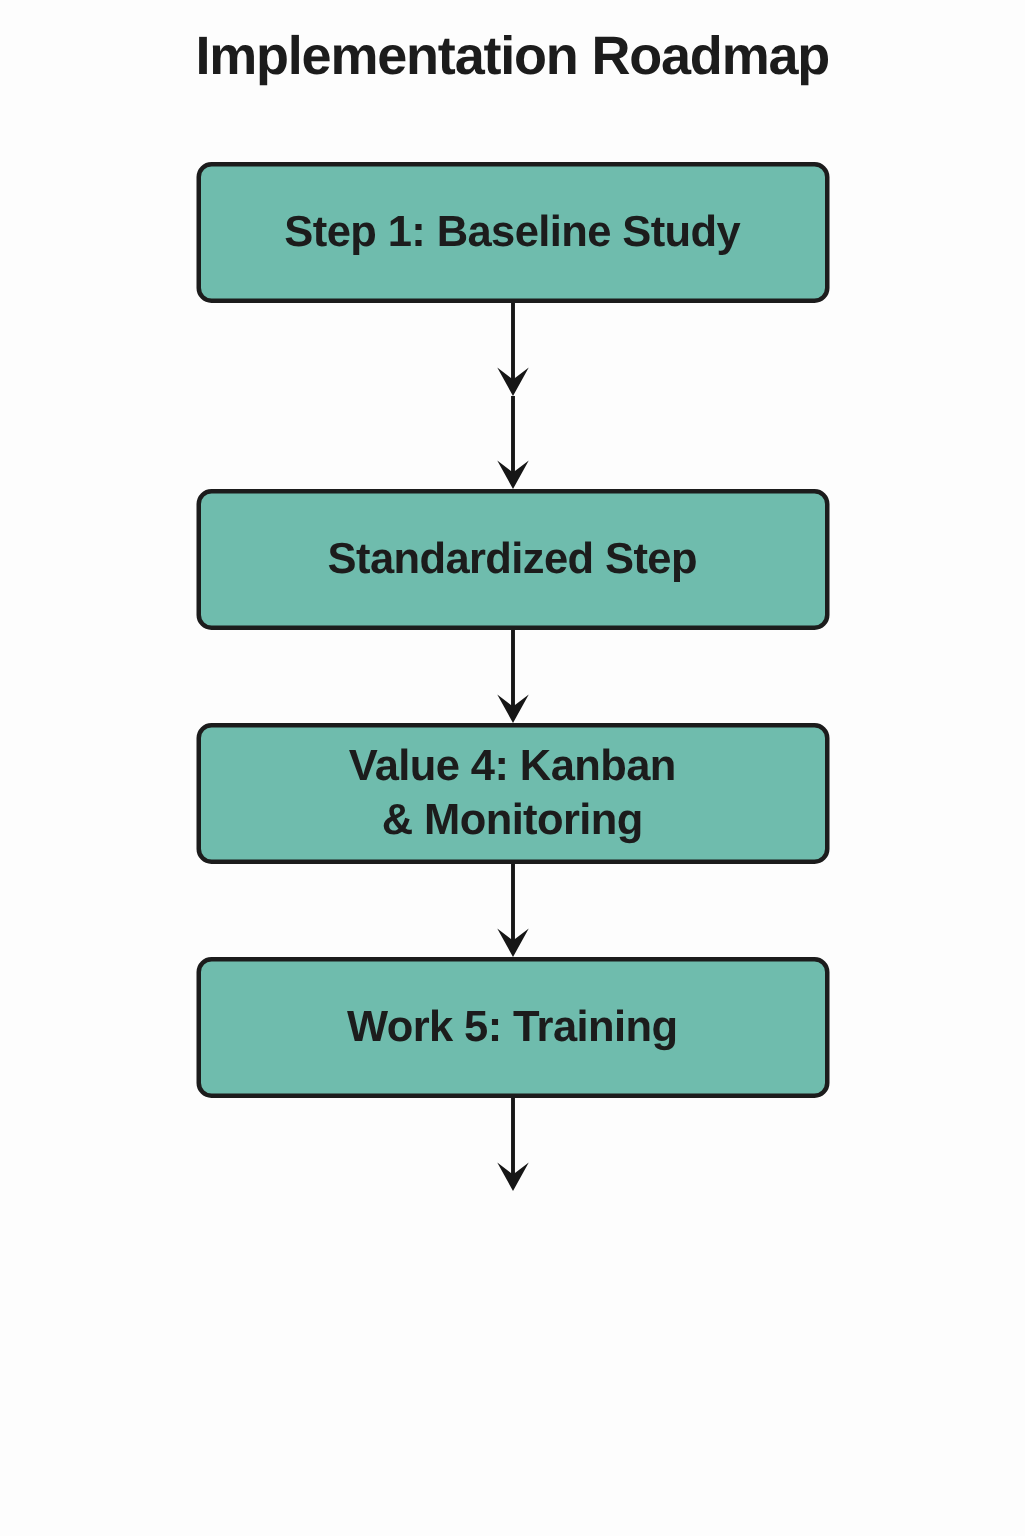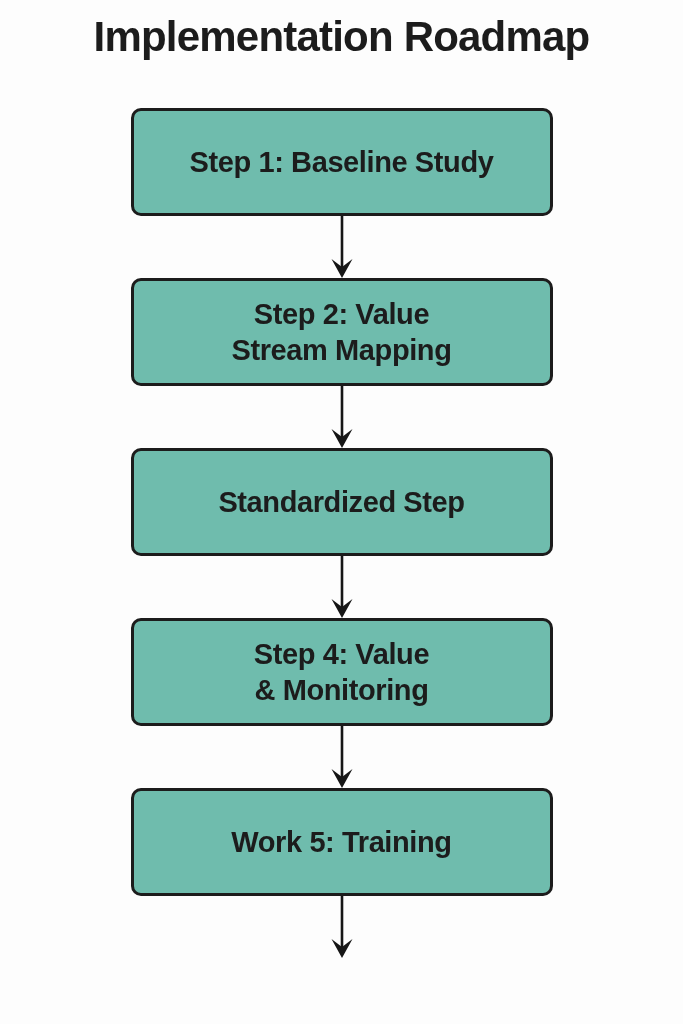--- a/index.html
+++ b/index.html
@@ -21,37 +21,37 @@
   }
   .canvas {
     width: 683px;
     height: 1024px;
     display: flex;
     flex-direction: column;
     align-items: center;
   }
   .title {
     margin: 12px 0 0 0;
-    font-size: 42px;
+    font-size: 36px;
     line-height: 50px;
     font-weight: 700;
     letter-spacing: -0.8px;
     color: var(--title-text);
     text-align: center;
     white-space: nowrap;
   }
   .stack {
     margin-top: 46px;
     display: flex;
     flex-direction: column;
     align-items: center;
   }
   .box {
     width: 422px;
-    height: 108px;
+    height: 94px;
     background: var(--box-fill);
     border: 3px solid var(--box-border);
     border-radius: 10px;
     display: flex;
     flex-direction: column;
     align-items: center;
     justify-content: center;
     text-align: center;
   }
   .box .line {
@@ -89,41 +89,37 @@
     <div class="box">
       <span class="line">Step 1: Baseline Study</span>
       <span class="line"></span>
     </div>
 
     <svg class="arrow" viewBox="0 0 28 62" width="28" height="62" aria-hidden="true">
       <line x1="14" y1="0" x2="14" y2="52"></line>
       <polygon points="14,62 3.5,43 14,51 24.5,43"></polygon>
     </svg>
 
-    <div class="box">
-      <span class="line">Step 2: Value</span>
-      <span class="line">Stream Mapping</span>
-    </div>
 
     <svg class="arrow" viewBox="0 0 28 62" width="28" height="62" aria-hidden="true">
       <line x1="14" y1="0" x2="14" y2="52"></line>
       <polygon points="14,62 3.5,43 14,51 24.5,43"></polygon>
     </svg>
 
     <div class="box">
       <span class="line">Standardized Step</span>
     </div>
 
     <svg class="arrow" viewBox="0 0 28 62" width="28" height="62" aria-hidden="true">
       <line x1="14" y1="0" x2="14" y2="52"></line>
       <polygon points="14,62 3.5,43 14,51 24.5,43"></polygon>
     </svg>
 
     <div class="box">
-      <span class="line">Step 4: Value</span>
+      <span class="line">Value 4: Kanban</span>
       <span class="line">&amp; Monitoring</span>
     </div>
 
     <svg class="arrow" viewBox="0 0 28 62" width="28" height="62" aria-hidden="true">
       <line x1="14" y1="0" x2="14" y2="52"></line>
       <polygon points="14,62 3.5,43 14,51 24.5,43"></polygon>
     </svg>
 
     <div class="box">
       <span class="line">Work 5: Training</span>

